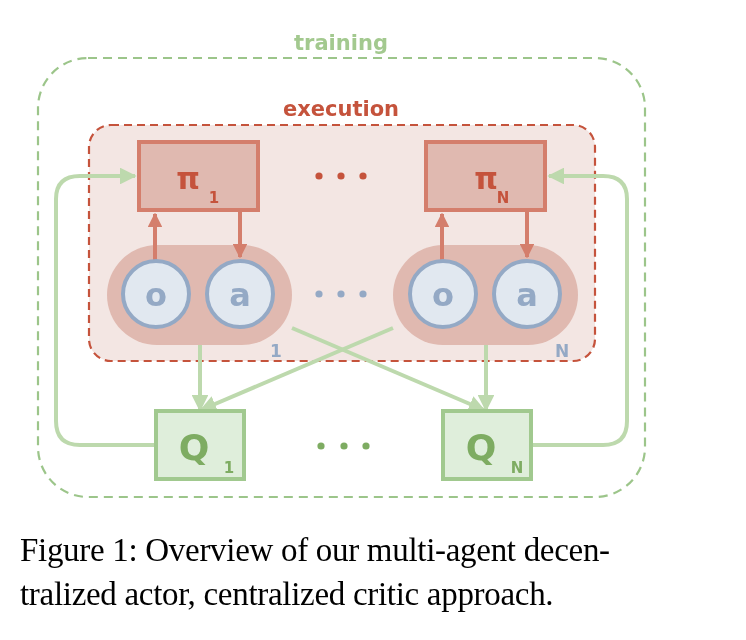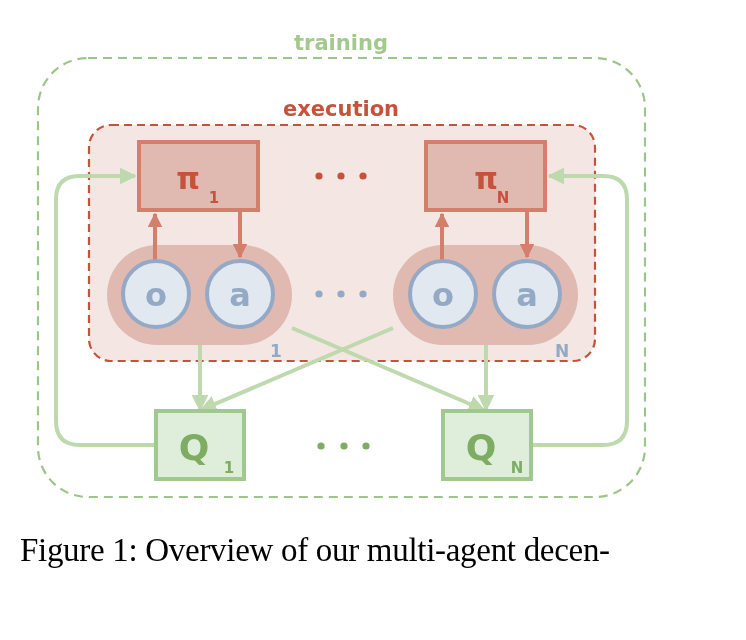--- a/index.html
+++ b/index.html
@@ -104,13 +104,14 @@
   </g>
   <g>
     <rect x="443" y="411" width="88" height="68" fill="#dfeedb" stroke="#a1c98f" stroke-width="4"></rect>
     <text class="lbl" x="481" y="460" text-anchor="middle" font-size="36" fill="#7eac62">Q</text>
     <text class="lbl" x="517" y="473" text-anchor="middle" font-size="15" fill="#7eac62">N</text>
   </g>
 </svg>
 
 <div id="caption">
   <div>Figure 1:  Overview of our multi-agent decen-</div>
+  <div>tralized actor, centralized critic approach.</div>
 </div>
 
 </body></html>

